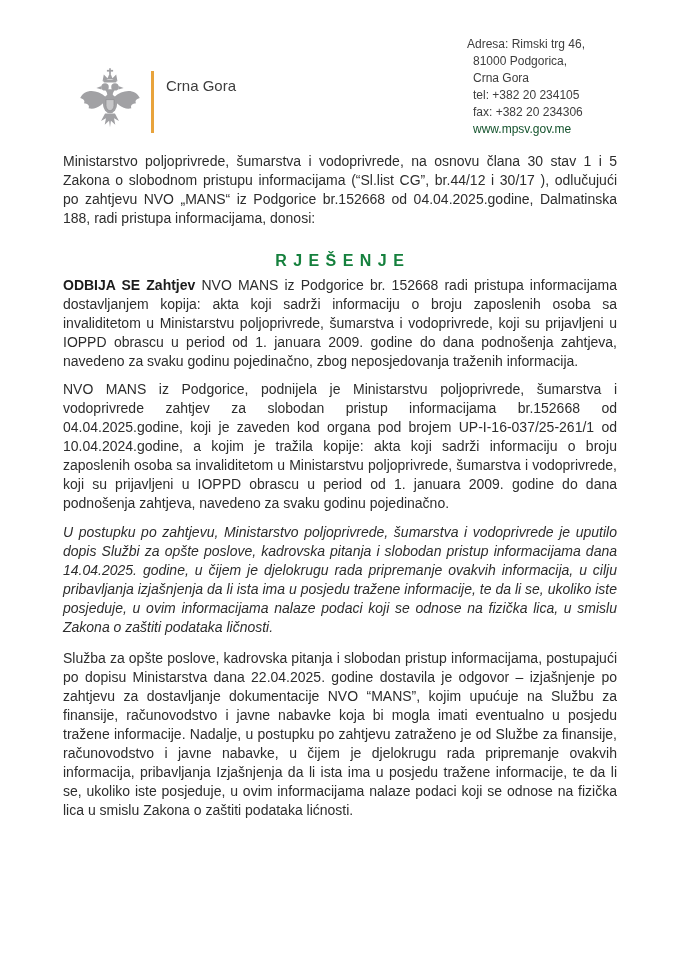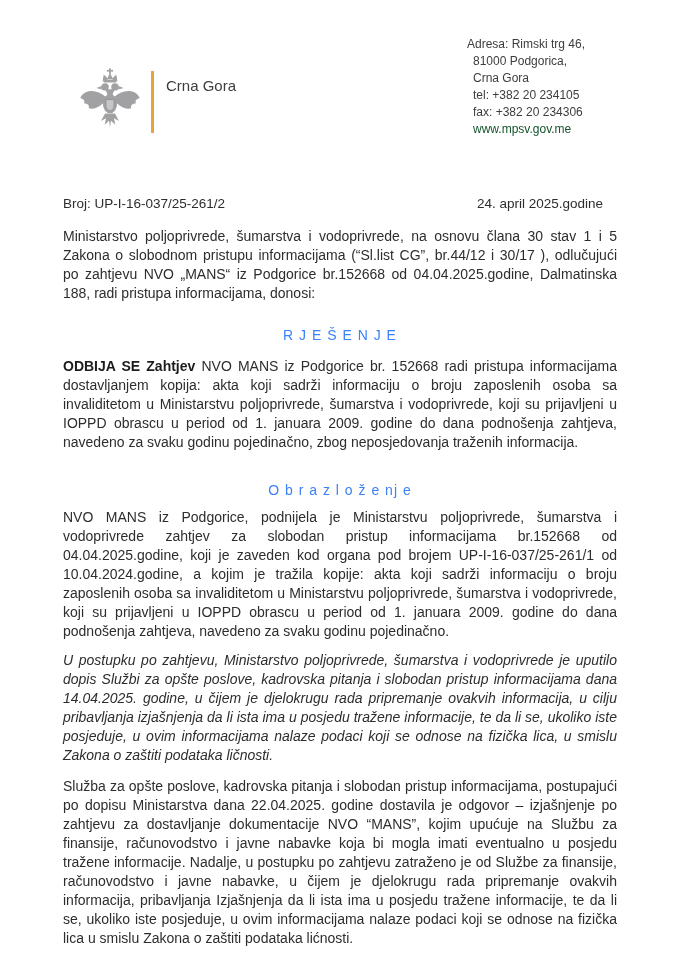--- a/index.html
+++ b/index.html
@@ -29,26 +29,26 @@
   .ref-date { margin-right:14px; }
 
   
   .para {
     margin:14px 0 0 0; font-size:14px; line-height:19px;
     text-align:justify; color:#2d2d2d;
   }
   .para .bold { font-weight:bold; color:#1c1c1c; }
 
   .heading {
-    text-align:center; font-weight:normal; color:#3b82f6;
-    font-size:14px; line-height:17px; letter-spacing:1px;
+    text-align:center; font-weight:bold; color:#15803d;
+    font-size:16px; line-height:17px; letter-spacing:1px;
   }
   .h1 { margin-top:24px; }
   .h2 { margin-top:30px; }
-  .p-decision { margin-top:13px; }
+  .p-decision { margin-top:7px; }
   .p-request { margin-top:9px; }
   .p-procedure { margin-top:10px;font-style:italic; }
   .p-response { margin-top:12px; }
 </style>
 </head>
 <body>
 
 <div class="page">
 
   <div class="header">
@@ -80,32 +80,27 @@
     <div class="address">
       <div class="addr-line">Adresa: Rimski trg 46,</div>
       <div class="addr-line indent">81000 Podgorica,</div>
       <div class="addr-line indent">Crna Gora</div>
       <div class="addr-line indent">tel: +382 20 234105</div>
       <div class="addr-line indent">fax: +382 20 234306</div>
       <a class="addr-link" style="color: #14532d;">www.mpsv.gov.me</a>
     </div>
   </div>
 
-  <div class="ref-row">
-    <span>Broj: UP-I-16-037/25-261/2</span>
-    <span class="ref-date">24. april 2025.godine</span>
-  </div>
 
   <p class="para">Ministarstvo poljoprivrede, šumarstva i vodoprivrede, na osnovu člana 30 stav 1 i 5 Zakona o slobodnom pristupu informacijama (“Sl.list CG”, br.44/12 i 30/17 ), odlučujući po zahtjevu NVO „MANS“ iz Podgorice br.152668 od 04.04.2025.godine, Dalmatinska 188, radi pristupa informacijama, donosi:</p>
 
   <div class="heading h1">R J E Š E N J E</div>
 
   <p class="para p-decision"><span class="bold">ODBIJA SE Zahtjev</span><span> NVO MANS iz Podgorice br. 152668 radi pristupa informacijama dostavljanjem kopija: akta koji sadrži informaciju o broju zaposlenih osoba sa invaliditetom u Ministarstvu poljoprivrede, šumarstva i vodoprivrede, koji su prijavljeni u IOPPD obrascu u period od 1. januara 2009. godine do dana podnošenja zahtjeva, navedeno za svaku godinu pojedinačno, zbog neposjedovanja traženih informacija.</span></p>
 
-  <div class="heading h2">O b r a z l o ž e nj e</div>
 
   <p class="para p-request">NVO MANS iz Podgorice, podnijela je Ministarstvu poljoprivrede, šumarstva i vodoprivrede zahtjev za slobodan pristup informacijama br.152668 od 04.04.2025.godine, koji je zaveden kod organa pod brojem UP-I-16-037/25-261/1 od 10.04.2024.godine,  a kojim je tražila kopije: akta koji sadrži informaciju o broju zaposlenih osoba sa invaliditetom u Ministarstvu poljoprivrede, šumarstva i vodoprivrede, koji su prijavljeni u IOPPD obrascu u period od 1. januara 2009. godine do dana podnošenja zahtjeva, navedeno za svaku godinu pojedinačno.</p>
 
   <p class="para p-procedure">U postupku po zahtjevu, Ministarstvo poljoprivrede, šumarstva i vodoprivrede je uputilo dopis Službi za opšte poslove, kadrovska pitanja i slobodan pristup informacijama dana 14.04.2025. godine, u čijem je djelokrugu rada pripremanje ovakvih informacija, u cilju pribavljanja izjašnjenja da li ista ima u posjedu tražene informacije, te da li se, ukoliko iste posjeduje, u ovim informacijama nalaze podaci koji se odnose na fizička lica, u smislu Zakona o zaštiti podataka ličnosti.</p>
 
   <p class="para p-response">Služba za opšte poslove, kadrovska pitanja i slobodan pristup informacijama, postupajući po dopisu Ministarstva dana 22.04.2025. godine dostavila je odgovor – izjašnjenje po zahtjevu za dostavljanje dokumentacije NVO “MANS”, kojim upućuje na Službu za finansije, računovodstvo i javne nabavke koja bi mogla imati eventualno u posjedu tražene informacije. Nadalje, u postupku po zahtjevu zatraženo je od Službe za finansije, računovodstvo i javne nabavke, u čijem je djelokrugu rada pripremanje ovakvih informacija, pribavljanja Izjašnjenja da li ista ima u posjedu tražene informacije, te da li se, ukoliko iste posjeduje, u ovim informacijama nalaze podaci koji se odnose na fizička lica u smislu Zakona o zaštiti podataka lićnosti.</p>
 
 </div>
 
 </body></html>

